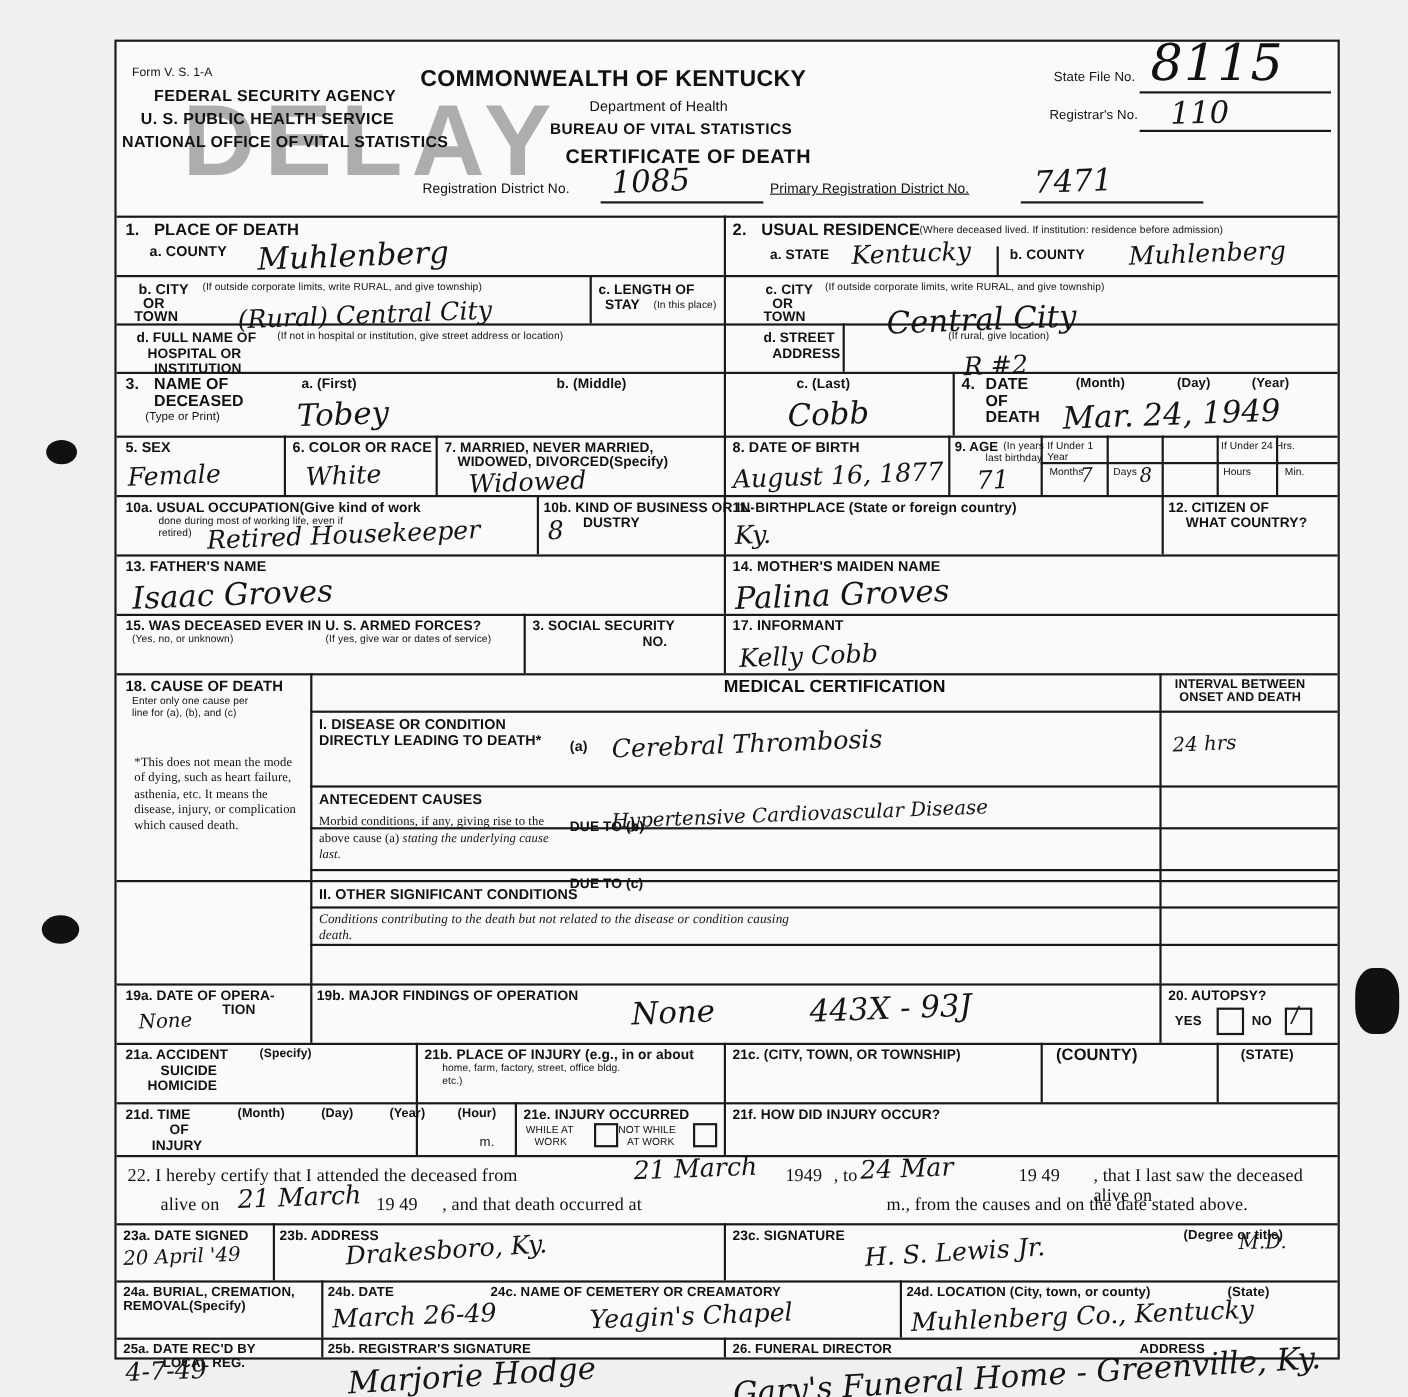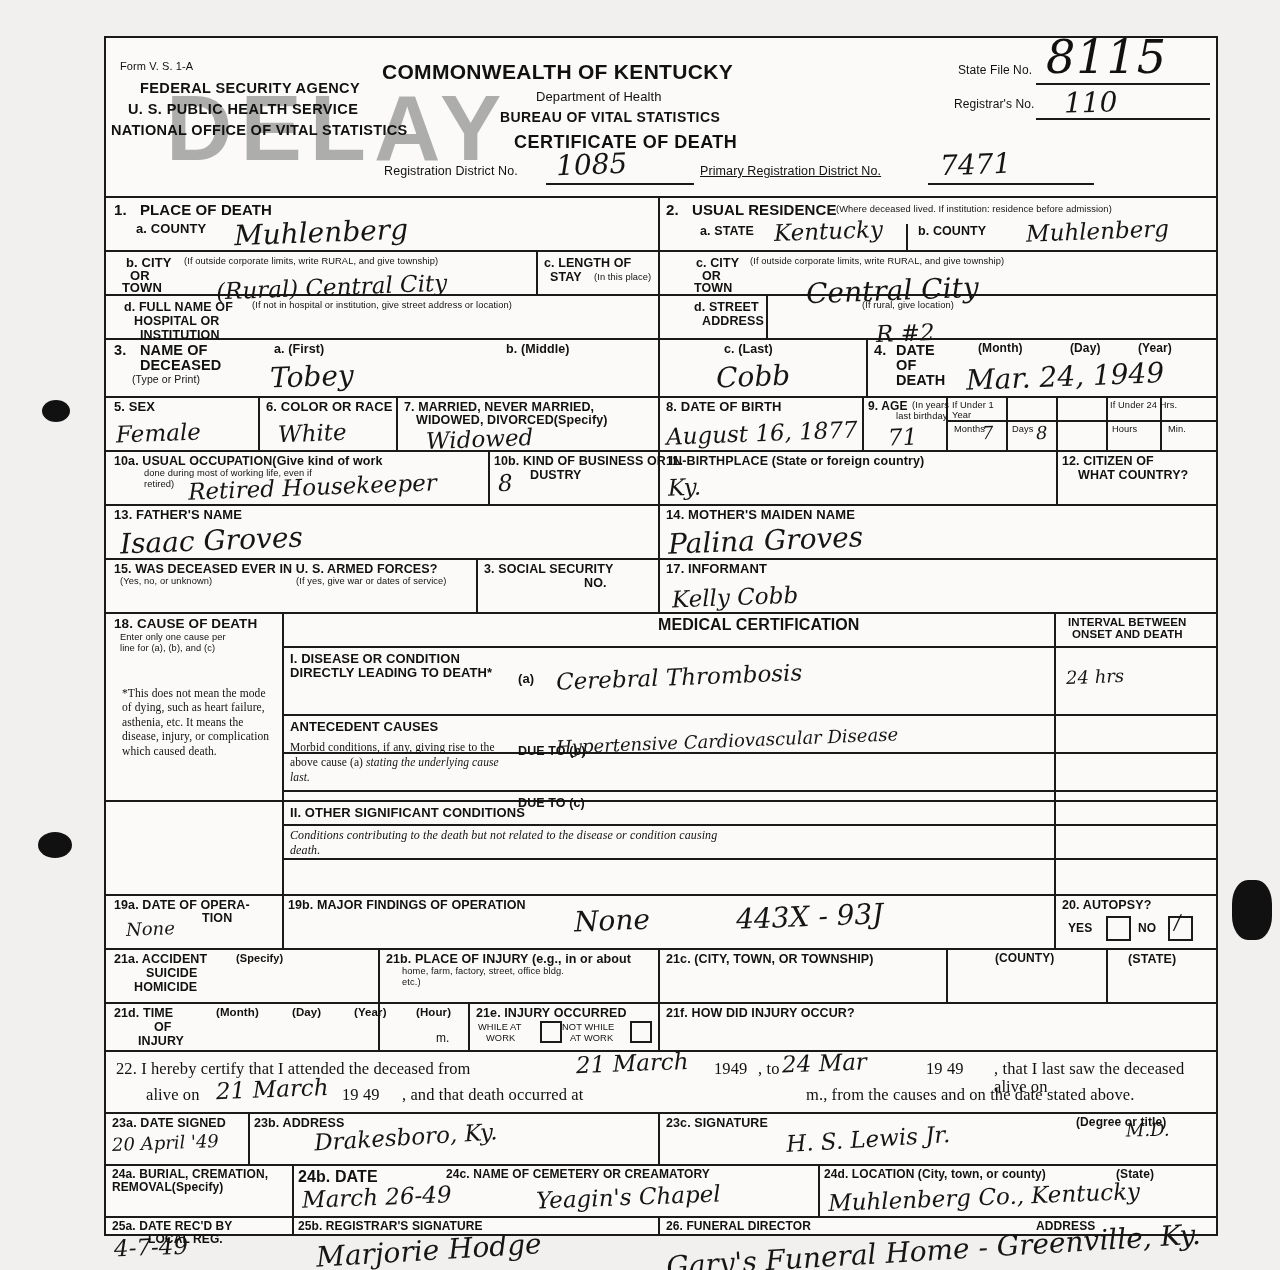--- a/index.html
+++ b/index.html
@@ -326,21 +326,21 @@
     <div class="lbl b" style="left:40px;top:928px;font-size:12.5px;">SUICIDE</div>
     <div class="lbl b" style="left:28px;top:942px;font-size:12.5px;">HOMICIDE</div>
     <div class="hand sm" style="left:160px;top:932px;"></div>
 
     <div class="lbl b" style="left:280px;top:914px;font-size:12.5px;">21b. PLACE OF INJURY (e.g., in or about</div>
     <div class="lbl xs" style="left:296px;top:928px;">home, farm, factory, street, office bldg.</div>
     <div class="lbl xs" style="left:296px;top:939px;">etc.)</div>
     <div class="hand sm" style="left:300px;top:944px;"></div>
 
     <div class="lbl b" style="left:560px;top:914px;font-size:12.5px;">21c. (CITY, TOWN, OR TOWNSHIP)</div>
-    <div class="lbl b" style="left:889px;top:914px;font-size:12px;">(COUNTY)</div>
+    <div class="lbl b" style="left:854px;top:914px;font-size:15px;">(COUNTY)</div>
     <div class="lbl b" style="left:1022px;top:914px;font-size:12.5px;">(STATE)</div>
 
     <div class="lbl b" style="left:8px;top:968px;font-size:12.5px;">21d. TIME</div>
     <div class="lbl b" style="left:110px;top:968px;font-size:11.5px;">(Month)</div>
     <div class="lbl b" style="left:186px;top:968px;font-size:11.5px;">(Day)</div>
     <div class="lbl b" style="left:248px;top:968px;font-size:11.5px;">(Year)</div>
     <div class="lbl b" style="left:310px;top:968px;font-size:11.5px;">(Hour)</div>
     <div class="lbl b" style="left:48px;top:982px;font-size:12.5px;">OF</div>
     <div class="lbl b" style="left:32px;top:996px;font-size:12.5px;">INJURY</div>
     <div class="lbl" style="left:330px;top:994px;font-size:12px;">m.</div>
@@ -382,21 +382,21 @@
     <div class="lbl b" style="left:560px;top:1078px;font-size:12.5px;">23c. SIGNATURE</div>
     <div class="lbl b" style="left:970px;top:1078px;font-size:12px;">(Degree or title)</div>
     <div class="hand st2" style="left:680px;top:1088px;">H. S. Lewis Jr.</div>
     <div class="hand sm st" style="left:1020px;top:1058px;margin-top:23px;">M.D.</div>
 
     <div class="l" style="left:186px;top:1126px;width:2px;height:52px;"></div>
     <div class="l" style="left:712px;top:1126px;width:2px;height:52px;"></div>
     <div class="lbl b" style="left:6px;top:1130px;font-size:12px;">24a. BURIAL, CREMATION,</div>
     <div class="lbl b" style="left:6px;top:1143px;font-size:12px;">REMOVAL(Specify)</div>
     <div class="hand sm" style="left:20px;top:1152px;"></div>
-    <div class="lbl b" style="left:192px;top:1130px;font-size:16px;">24b. DATE</div>
+    <div class="lbl b" style="left:192px;top:1130px;font-size:12px;">24b. DATE</div>
     <div class="hand" style="left:196px;top:1146px;">March 26-49</div>
     <div class="lbl b" style="left:340px;top:1130px;font-size:12px;">24c. NAME OF CEMETERY OR CREAMATORY</div>
     <div class="hand" style="left:430px;top:1146px;">Yeagin's Chapel</div>
     <div class="lbl b" style="left:718px;top:1130px;font-size:12px;">24d. LOCATION (City, town, or county)</div>
     <div class="lbl b" style="left:1010px;top:1130px;font-size:12px;">(State)</div>
     <div class="hand" style="left:722px;top:1146px;">Muhlenberg Co., Kentucky</div>
 
     <div class="l hline" style="top:1178px;"></div>
     <div class="l" style="left:186px;top:1178px;width:2px;height:18px;"></div>
     <div class="l" style="left:552px;top:1178px;width:2px;height:18px;"></div>

